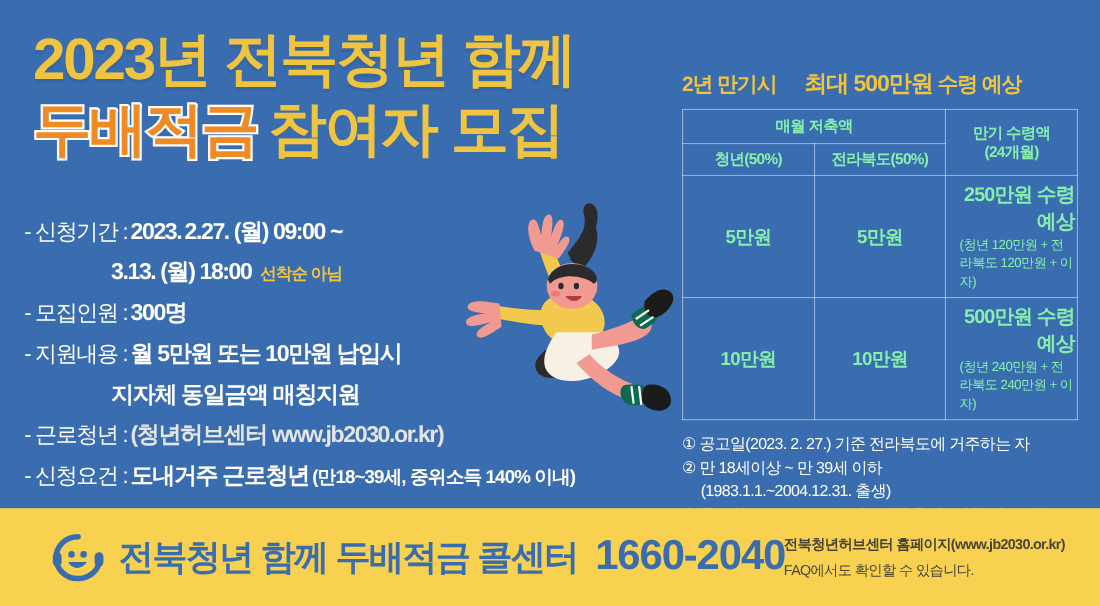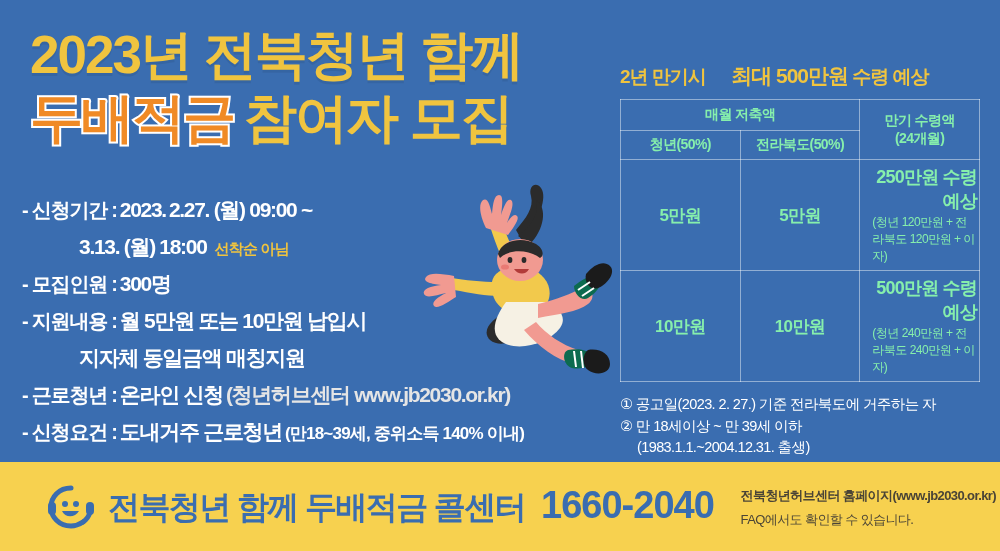--- a/index.html
+++ b/index.html
@@ -34,31 +34,31 @@
     margin-right:10px;
   }
 
   
   .details{position:absolute;left:22px;top:196px;width:600px;z-index:6;color:#ffffff;}
   .d-row{
     display:flex;align-items:baseline;white-space:nowrap;
     margin-bottom:9px;
   }
   .d-label{
-    font-size:20px;font-weight:700;letter-spacing:-1.2px;
+    font-size:20px;font-weight:400;letter-spacing:-1.2px;
     color:#ffffff;flex:0 0 auto;
   }
   .d-value{
     font-size:21px;font-weight:800;letter-spacing:-1.3px;
     color:#ffffff;margin-left:3px;
   }
   .v-bold{font-weight:900;}
   .v-yellow{color:#e5e5e5;}
   .note-sm{font-size:15px;font-weight:700;color:#f0c43f;letter-spacing:-.8px;margin-left:8px;}
-  .d-indent{margin-left:54px;}
+  .d-indent{margin-left:76px;}
   .paren-sm{font-size:17px;font-weight:700;letter-spacing:-.8px;}
 
   
   .illus{position:absolute;left:398px;top:178px;width:240px;height:230px;z-index:3;}
 
   
   .right{position:absolute;left:620px;top:62px;width:360px;z-index:6;}
   .r-head{
     font-size:19px;font-weight:800;color:#f0c43f;letter-spacing:-1px;
     white-space:nowrap;margin-bottom:9px;
@@ -103,21 +103,21 @@
   }
   .banner-text{
     position:absolute;left:108px;top:50%;transform:translateY(-50%);
     font-size:32px;font-weight:900;color:#3a6db0;letter-spacing:-1.6px;
     white-space:nowrap;
   }
   .banner-tel{
     font-size:38px;font-weight:700;letter-spacing:-1px;margin-left:16px;
   }
   .banner-right{
-    position:absolute;right:4px;top:50%;transform:translateY(-50%);
+    position:absolute;right:32px;top:50%;transform:translateY(-50%);
     color:#4a4436;text-align:left;line-height:1.5;
   }
   .br-1{font-size:13px;font-weight:800;letter-spacing:-.6px;white-space:nowrap;}
   .br-2{font-size:13px;font-weight:400;letter-spacing:-.6px;white-space:nowrap;}
 </style>
 </head>
 <body>
 
 <div class="poster">
 
@@ -210,21 +210,20 @@
     <div class="d-row">
       <span class="d-label">- 지원내용 :</span>
       <span class="d-value">월 5만원 또는 10만원 납입시</span>
     </div>
     <div class="d-row d-indent">
       <span class="d-value">지자체 동일금액 매칭지원</span>
     </div>
 
     <div class="d-row">
       <span class="d-label">- 근로청년 :</span>
-      <span class="d-value">온라인 신청</span>
       <span class="d-value v-yellow">(청년허브센터 www.jb2030.or.kr)</span>
     </div>
 
     <div class="d-row">
       <span class="d-label">- 신청요건 :</span>
       <span class="d-value">도내거주 근로청년</span>
       <span class="d-value paren-sm">(만18~39세, 중위소득 140% 이내)</span>
     </div>
   </div>
 

